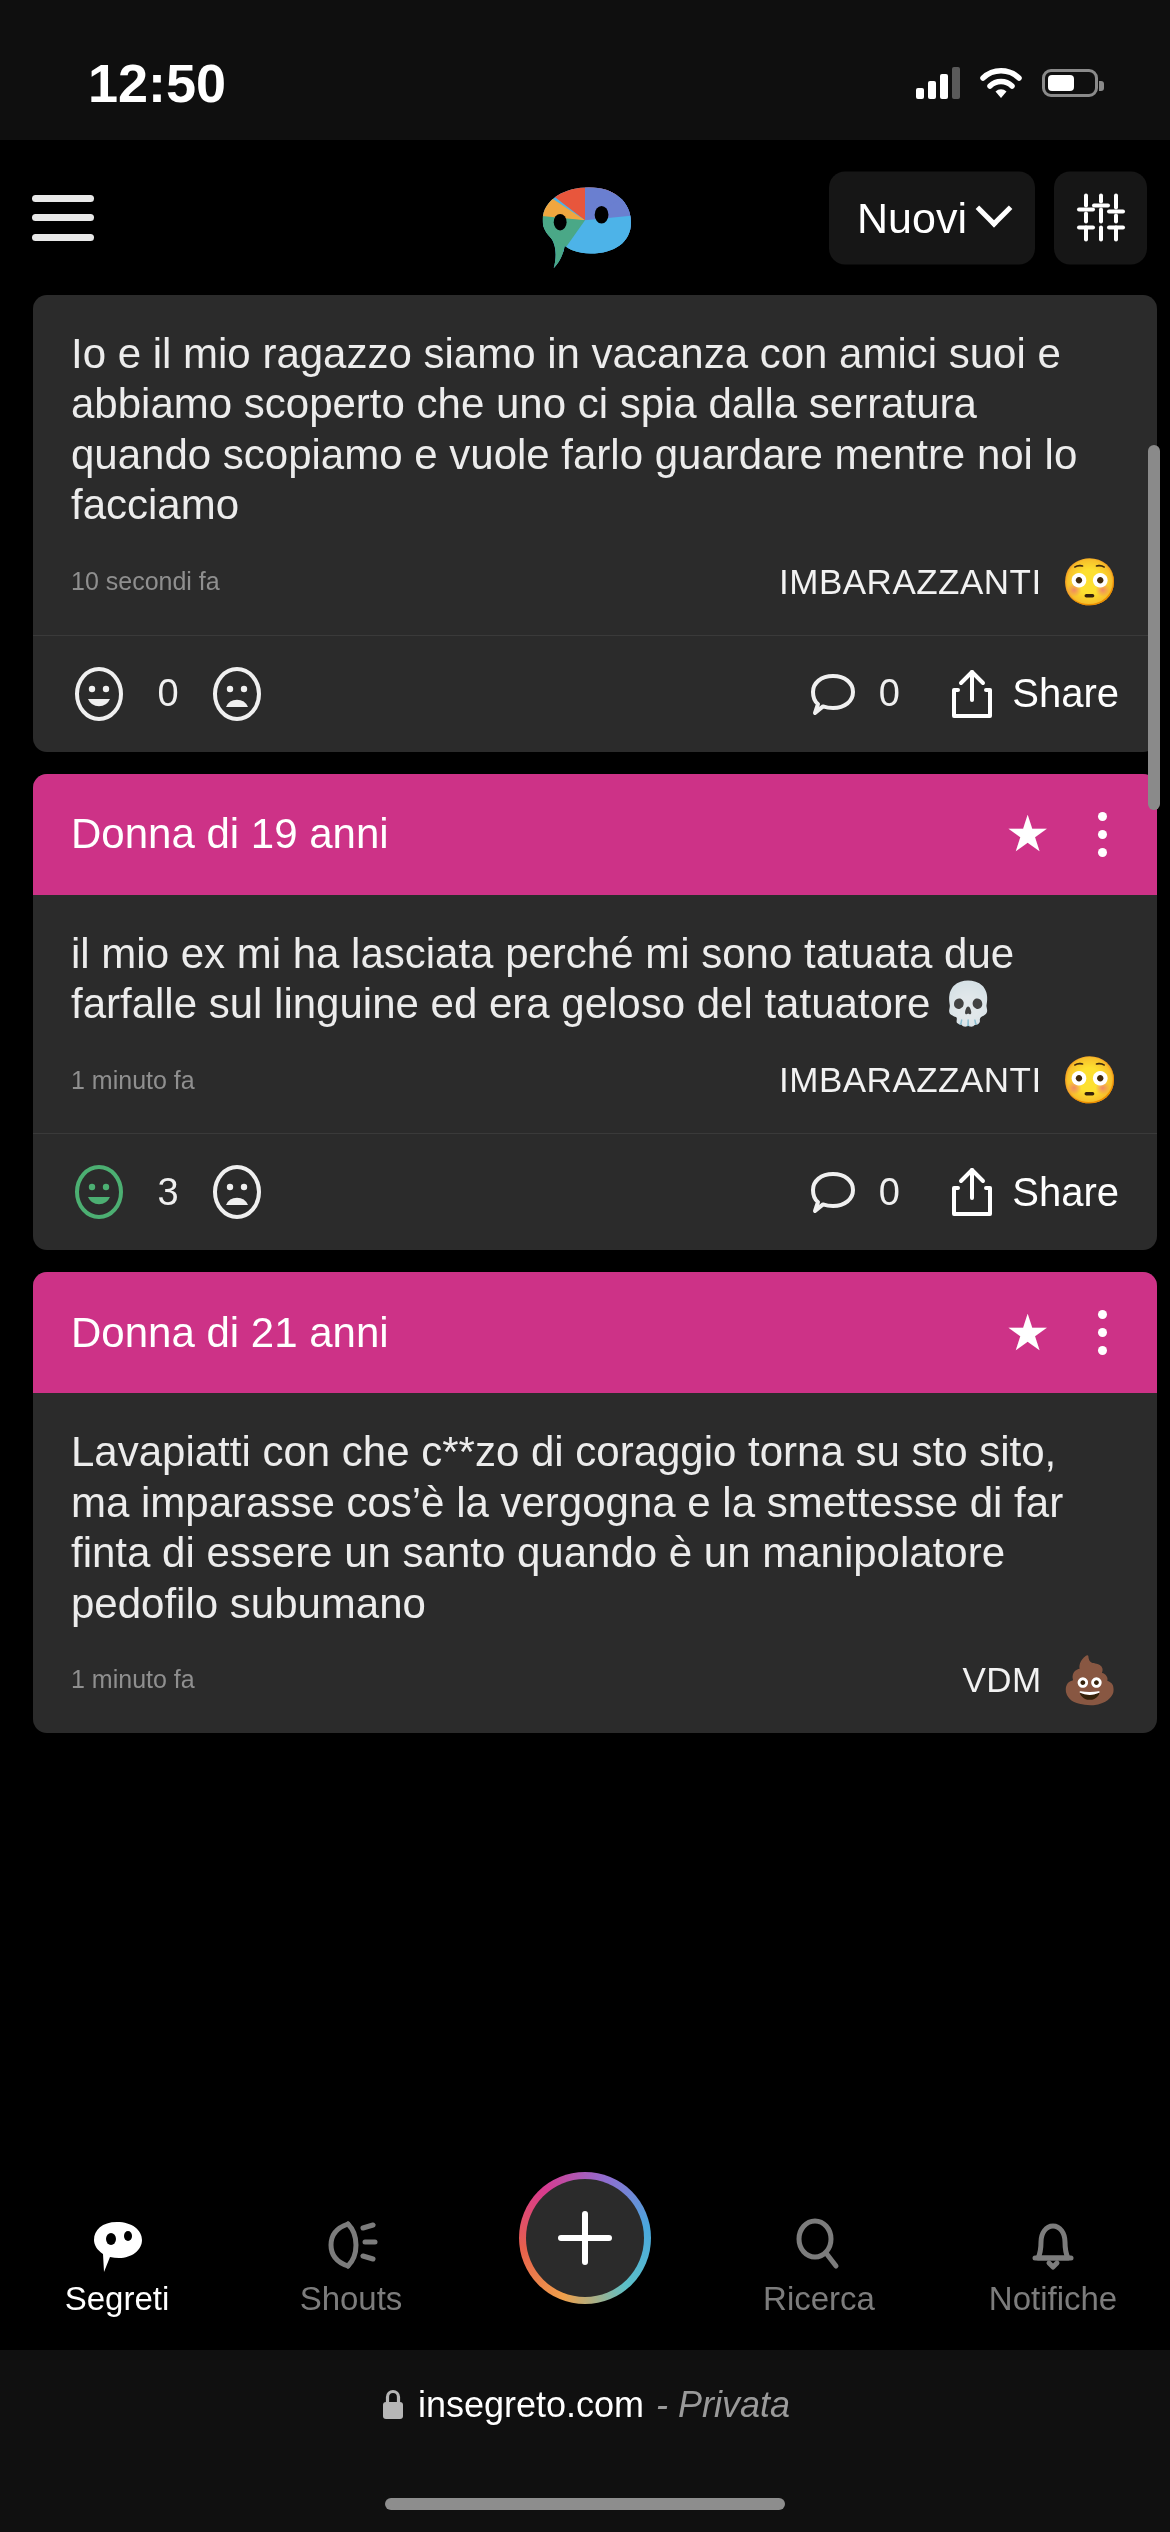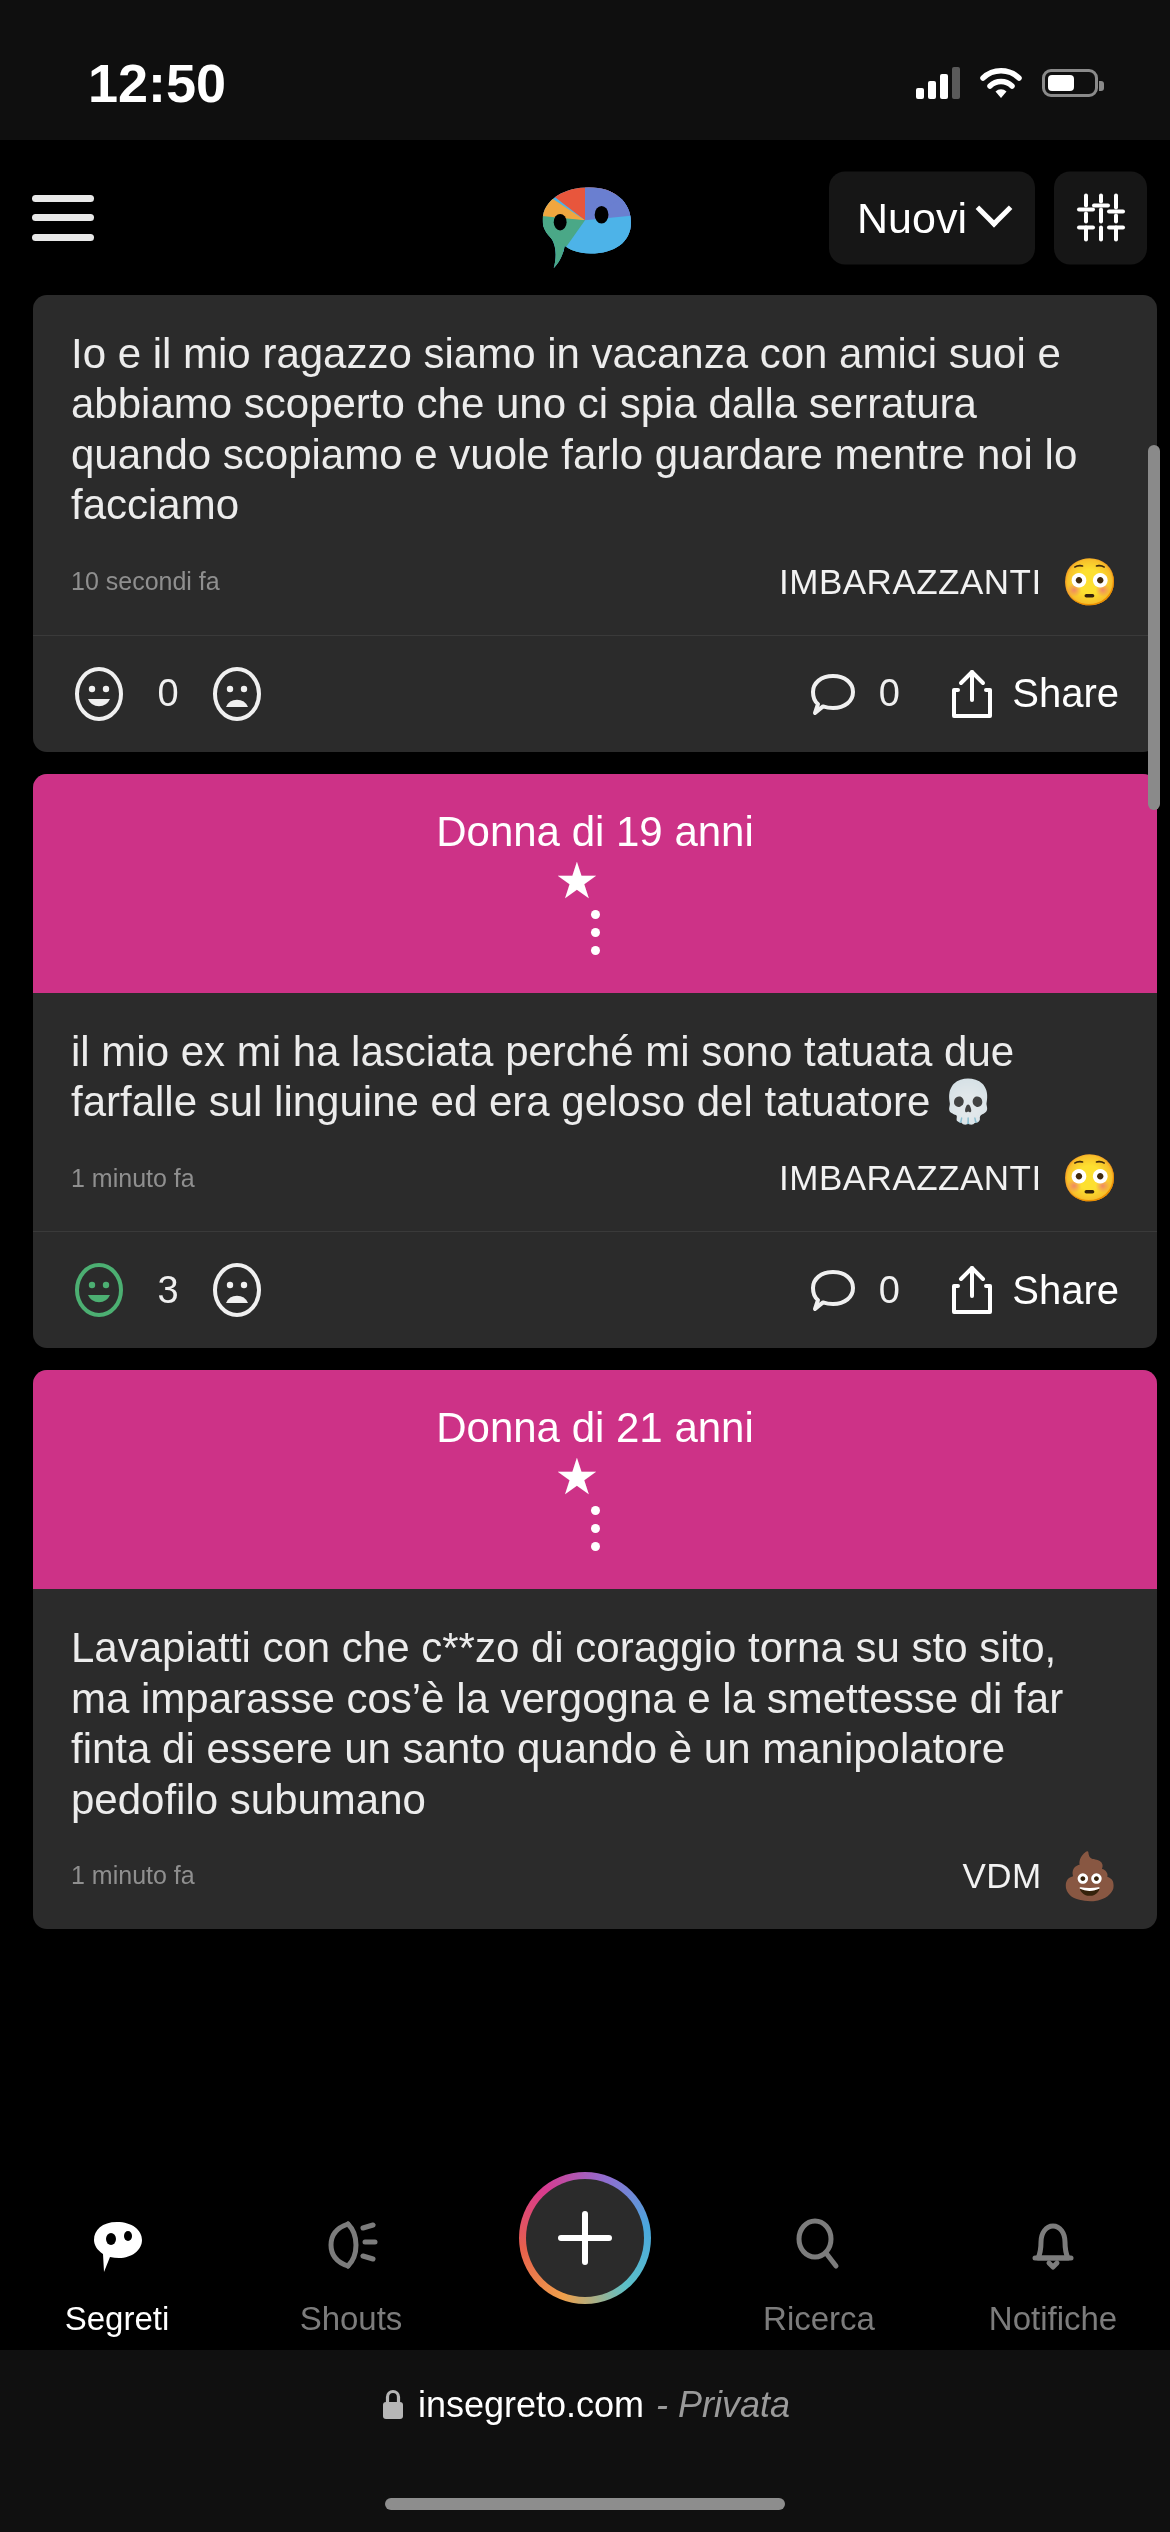--- a/index.html
+++ b/index.html
@@ -48,21 +48,21 @@
     transform:rotate(45deg) translate(-6px,-6px); }
   .filters{
     position:absolute; right:23px; top:50%; transform:translateY(-50%);
     width:93px; height:93px; background:#161616; border-radius:16px;
     display:flex; align-items:center; justify-content:center;
   }
 
   
   .feed{ position:absolute; top:295px; left:0; width:1170px; height:1900px; overflow:hidden;margin-left:10px; }
   .card{ background:#2b2b2b; border-radius:14px; margin:0 23px 22px 23px; overflow:hidden; }
-  .card-head{ background:#cd3287; padding:34px 38px; display:flex; align-items:center;flex-direction:column; }
+  .card-head{ background:#cd3287; padding:34px 38px; display:flex; align-items:center; }
   .card-head .title{ color:#fff; font-size:42px; flex:1; }
   .star{ color:#fff; font-size:50px; line-height:1; margin-right:36px; }
   .kebab{ display:flex; flex-direction:column; gap:9px; padding:4px 12px; }
   .kebab i{ width:9px; height:9px; background:#fff; border-radius:50%; display:block; }
 
   .card-body{ padding:34px 38px 8px 38px; }
   .card-body p{ color:#ececec; font-size:42px; line-height:1.20; font-weight:300; }
   .meta{ display:flex; align-items:center; padding:20px 38px 30px 38px; }
   .meta .ago{ color:#8f8f8f; font-size:25px; flex:1; }
   .meta .cat{ color:#f2f2f2; font-size:35px; letter-spacing:0.5px; margin-right:20px; }
@@ -76,21 +76,21 @@
   .cmt{ display:flex; align-items:center; gap:18px; }
   .share{ display:flex; align-items:center; gap:16px; }
   .share span{ color:#fff; font-size:40px; }
 
   
   .bottomnav{
     position:absolute; left:0; bottom:152px; width:1170px; height:188px;
     background:#000; display:flex; align-items:flex-start; justify-content:space-around;
     padding-top:22px;
   }
-  .navitem{ width:200px; display:flex; flex-direction:column; align-items:center; gap:24px; }
+  .navitem{ width:200px; display:flex; flex-direction:column; align-items:center; gap:4px; }
   .navitem .nlbl{ font-size:33px; color:#7c7c7c; }
   .navitem.active .nlbl{ color:#fff; }
   .fab-wrap{ position:absolute; left:50%; transform:translateX(-50%); bottom:228px;
     width:132px; height:132px; border-radius:50%;
     background:conic-gradient(from 200deg,#f0a04b,#e8604c,#d83a8e,#8f6ed0,#4aa8de,#5cc0c8,#f0a04b);
     display:flex; align-items:center; justify-content:center;
   }
   .fab-inner{ width:118px; height:118px; border-radius:50%; background:#2b2b2b;
     display:flex; align-items:center; justify-content:center; }
   .plus{ position:relative; width:54px; height:54px; }

